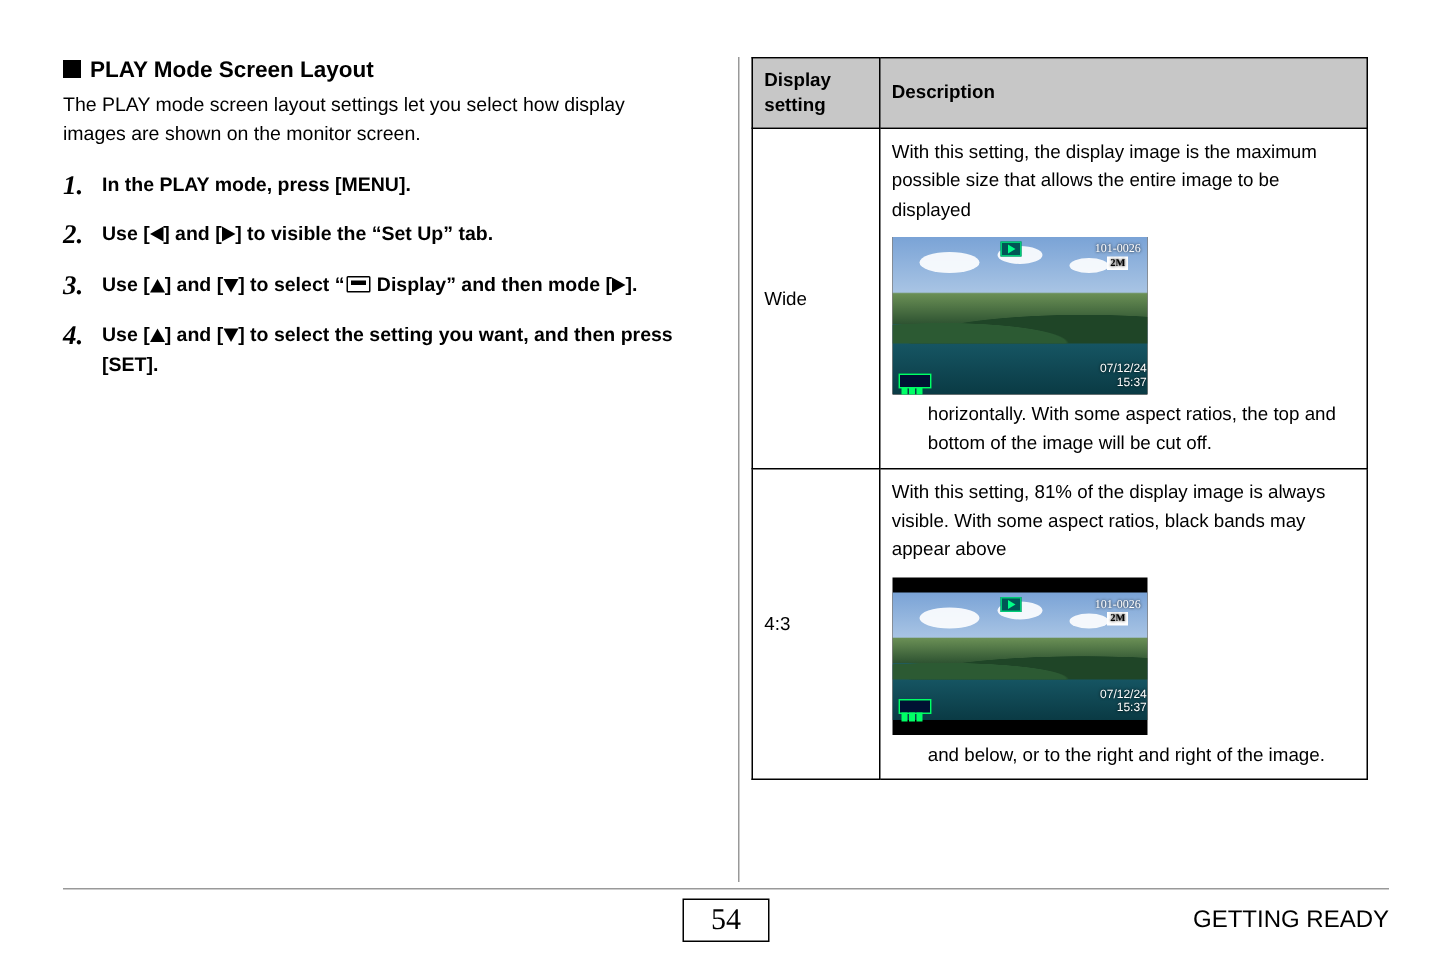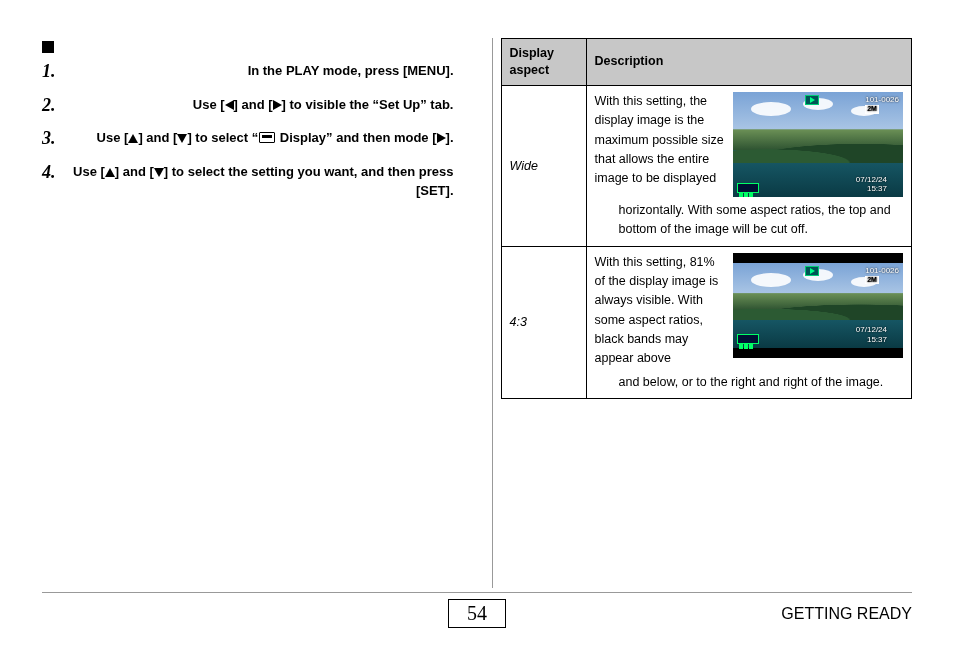--- a/index.html
+++ b/index.html
@@ -30,21 +30,21 @@
     margin-bottom: 6px;
   }
   .sq {
     display: inline-block;
     width: 12px; height: 12px;
     background: #000;
     margin-right: 6px;
     vertical-align: -1px;
   }
   .intro { line-height: 1.45; margin-bottom: 14px; }
-  ol.steps { list-style: none; counter-reset: step; text-align: right; }
+  ol.steps { list-style: none; counter-reset: step; }
   ol.steps li {
     counter-increment: step;
     font-weight: bold;
     margin-bottom: 14px;
     padding-left: 26px;
     position: relative;
     line-height: 1.5;
   }
   ol.steps li::before {
     content: counter(step) ".";
@@ -89,23 +89,23 @@
     padding: 6px 8px;
     text-align: left;
     vertical-align: middle;
   }
   table.settings th {
     background: #c7c7c7;
     font-weight: bold;
     line-height: 1.35;
   }
   table.settings th.col-setting { width: 85px; }
-  table.settings td.setting-name { vertical-align: middle; font-style: italic; }
+  table.settings td.setting-name { vertical-align: middle; }
   .desc-cell { line-height: 1.55; }
-  .desc-wrap { display: flex; gap: 8px; }
+  .desc-wrap { display: flex; gap: 8px; flex-direction: column; }
   .desc-text { flex: 1; }
   .screenshot {
     width: 170px; height: 105px;
     position: relative;
     background: #000;
     flex-shrink: 0;
     overflow: hidden;
   }
   .screenshot.wide .inner { position:absolute; inset:0; }
   .screenshot.fourthree .inner { position:absolute; left:0; right:0; top:10px; bottom:10px; }
@@ -123,22 +123,22 @@
   }
   .cloud { position:absolute; background:#fff; border-radius:50%; opacity:.9; }
   .c1 { width:40px; height:14px; top:10px; left:18px; }
   .c2 { width:30px; height:12px; top:6px; left:70px; }
   .c3 { width:26px; height:10px; top:14px; left:118px; }
   .osd {
     position:absolute; color:#fff; font-size:8px;
     font-family: Arial, sans-serif;
     text-shadow: 0 0 2px #000;
   }
-  .osd-tr { top:3px; right:4px; text-align:left; line-height:1.2; }
-  .osd-br { bottom:3px; right:16px; text-align:right; line-height:1.2; }
+  .osd-tr { top:3px; right:4px; text-align:center; line-height:1.2;font-family:Liberation Serif, serif; }
+  .osd-br { bottom:3px; right:0; text-align:right; line-height:1.2; }
   .badge {
     display:inline-block; background:#fff; color:#000;
     font-size:7px; padding:0 2px; font-weight:bold;
     margin-top:1px;
   }
   .play-ic {
     position:absolute; top:3px; left:72px; width:14px; height:10px;
     border:1px solid #0c7; background:#055;
   }
   .play-ic::after{
@@ -149,21 +149,21 @@
   .batt {
     position:absolute; bottom:4px; left:4px; width:22px; height:10px;
     border:1px solid #0f6; padding:1px; background:#013;
   }
   .batt i{ display:inline-block; width:4px; height:6px; background:#0f6; margin-right:1px;}
   .desc-after { margin-top:4px;margin-left:24px; }
 
   
   .footer {
     position: absolute;
-    left: 42px; right: 42px; bottom: 18px;
+    left: 42px; right: 28px; bottom: 18px;
     border-top: 1px solid #999;
     padding-top: 6px;
     display: flex;
     align-items: flex-end;
     justify-content: center;
   }
   .page-num {
     border: 1px solid #000;
     padding: 2px 18px;
     font-family: "Times New Roman", serif;
@@ -176,42 +176,43 @@
     font-size: 16px;
   }
 </style>
 </head>
 <body>
 
 <div class="page">
 
   <div class="col left-col">
     <div class="section-title">
-      <span class="sq"></span>
+      <span class="sq"></span><span>PLAY Mode Screen Layout</span>
     </div>
+    <p class="intro">The PLAY mode screen layout settings let you select how display images are shown on the monitor screen.</p>
 
     <ol class="steps">
       <li><span>In the PLAY mode, press [MENU].</span></li>
       <li>
         <span>Use [</span><span class="tri tri-l"></span><span>] and [</span><span class="tri tri-r"></span><span>] to visible the “Set Up” tab.</span>
       </li>
       <li>
         <span>Use [</span><span class="tri tri-u"></span><span>] and [</span><span class="tri tri-d"></span><span>] to select “</span><span class="disp-icon"></span><span> Display” and then mode [</span><span class="tri tri-r"></span><span>].</span>
       </li>
       <li>
         <span>Use [</span><span class="tri tri-u"></span><span>] and [</span><span class="tri tri-d"></span><span>] to select the setting you want, and then press [SET].</span>
       </li>
     </ol>
   </div>
 
   <div class="col right-col">
     <table class="settings">
       <thead>
         <tr>
-          <th class="col-setting">Display aspect</th>
+          <th class="col-setting">Display setting</th>
           <th>Description</th>
         </tr>
       </thead>
       <tbody>
         <tr>
           <td class="setting-name">Wide</td>
           <td class="desc-cell">
             <div class="desc-wrap">
               <div class="desc-text">With this setting, the display image is the maximum possible size that allows the entire image to be displayed</div>
               <div class="screenshot wide">

